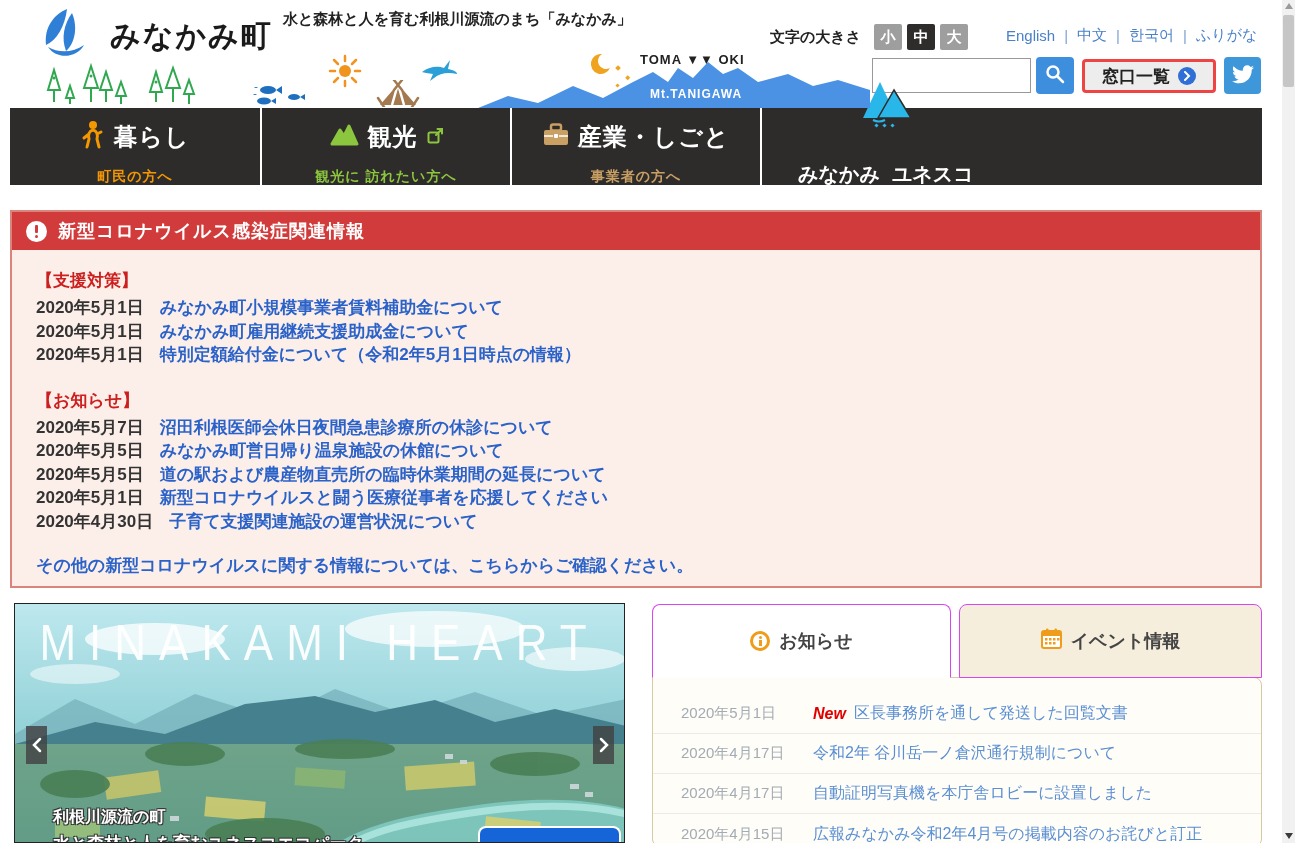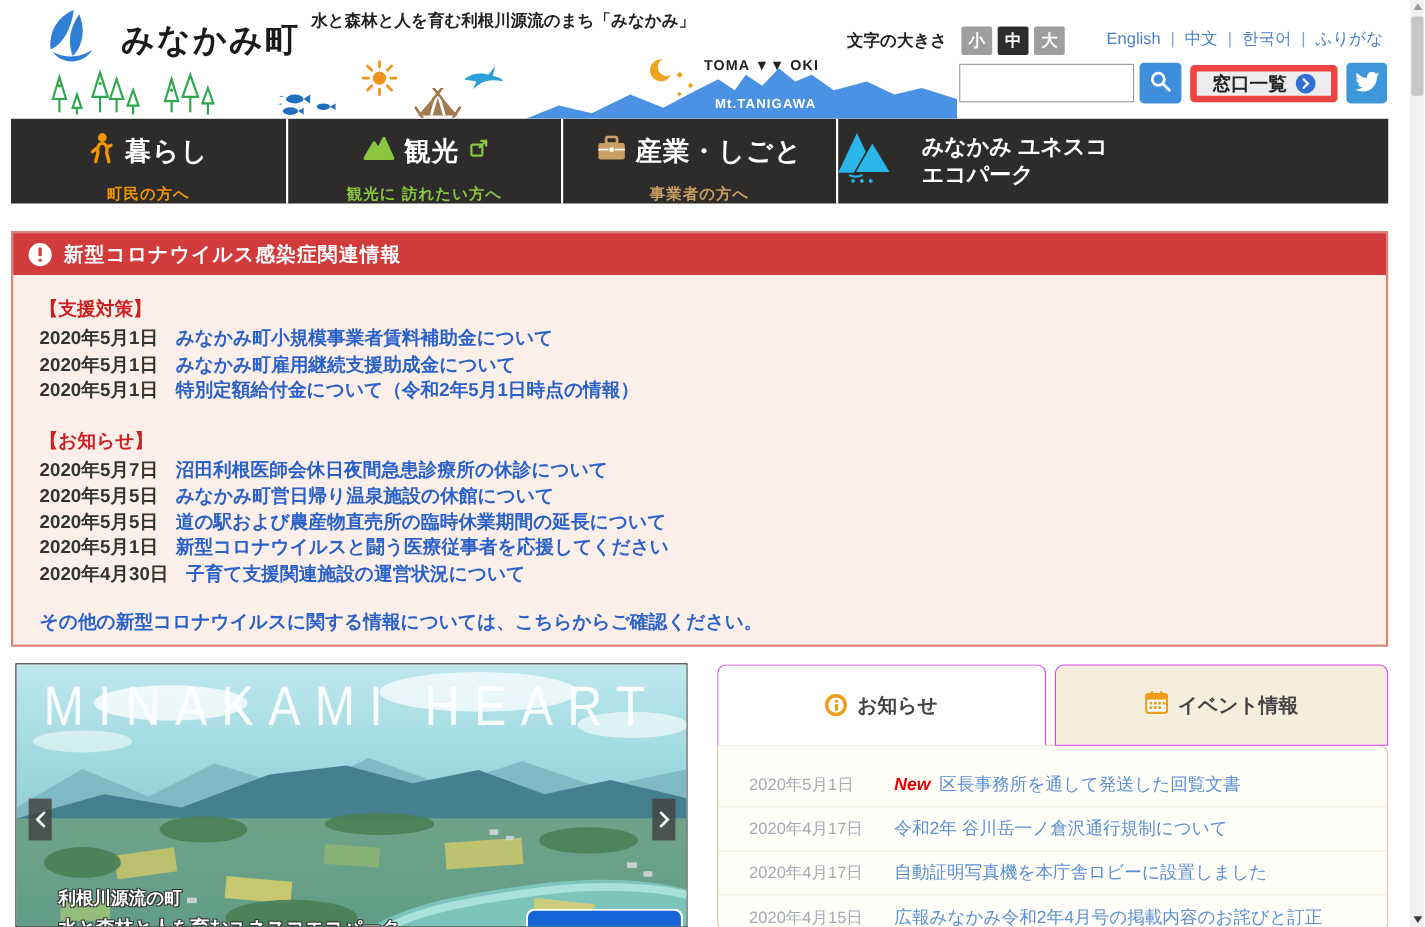--- a/index.html
+++ b/index.html
@@ -23,39 +23,39 @@
   .langs { position:absolute; left:1006px; top:26px; display:flex; align-items:center; font-size:15px; }
   .langs a { color:#4a80c8; text-decoration:none; cursor:pointer; }
   .langs .sep { color:#7fa3d4; margin:0 9px; }
 
   .search-row { position:absolute; top:57px; }
   .search-input { position:absolute; left:872px; top:1px; width:159px; height:35px; border:1px solid #999;
     background:#fff; font-size:15px; padding:0 8px; }
   .search-btn { position:absolute; left:1036px; top:0; width:38px; height:37px; background:#3e8ede; border:none;
     border-radius:4px; display:flex; align-items:center; justify-content:center; cursor:pointer; }
   .madoguchi-btn { position:absolute; left:1082px; top:2px; width:134px; height:34px; background:#ededed;
-    border:6px solid #ef4444; border-radius:4px; display:flex; align-items:center; justify-content:center; gap:8px;
+    border:3px solid #ef4444; border-radius:4px; display:flex; align-items:center; justify-content:center; gap:8px;
     font-size:17px; font-weight:bold; color:#222; cursor:pointer; }
   .circle-arrow { width:18px; height:18px; background:#2f6fd6; border-radius:50%; display:flex; align-items:center; justify-content:center; }
   .twitter-btn { position:absolute; left:1224px; top:0; width:37px; height:37px; background:#3e97d9; border:none;
     border-radius:4px; display:flex; align-items:center; justify-content:center; cursor:pointer; }
 
   .ridge-label-black { position:absolute; left:640px; top:52px; font-size:13px; font-weight:bold; color:#222; letter-spacing:1px; }
   .ridge-label-white { position:absolute; left:650px; top:87px; font-size:12px; font-weight:bold; color:#fff; letter-spacing:1px; z-index:3; }
 
   
   .nav { position:absolute; left:10px; top:108px; width:1252px; height:77px; background:#2e2b2b; display:flex; }
   .nav-item { width:250px; display:flex; flex-direction:column; align-items:center; padding-top:13px; cursor:pointer; }
   .nav-item + .nav-item { border-left:2px solid #fff; }
   .nav-item:last-child { width:252px; }
   .nav-top { display:flex; align-items:center; gap:9px; height:32px; }
   .nav-label { font-size:24px; font-weight:bold; color:#fff; letter-spacing:1px; }
   .nav-underline { width:178px; height:2px; margin-top:8px; }
   .nav-sub { margin-top:7px; font-size:14px; font-weight:bold; letter-spacing:1px; }
-  .eco-item { flex-direction:row; justify-content:center; align-items:center; gap:28px; padding-top:0; }
+  .eco-item { flex-direction:column; justify-content:center; align-items:center; gap:28px; padding-top:0;font-family:Liberation Mono, monospace; }
   .eco-label { font-size:20px; font-weight:bold; color:#fff; line-height:1.25; width:178px; }
 
   
   .alert { position:absolute; left:10px; top:210px; width:1252px; height:378px; background:#fcefe9; border:2px solid #d9857c; }
   .alert-head { height:38px; background:#d23b3b; display:flex; align-items:center; padding-left:14px; gap:11px; }
   .alert-title { color:#fff; font-size:18px; font-weight:bold; letter-spacing:1px; }
   .excl-icon { width:21px; height:21px; background:#fff; border-radius:50%; position:relative; flex:0 0 auto; }
   .excl-icon::before { content:""; position:absolute; left:9px; top:4px; width:3px; height:8px; background:#d23b3b; border-radius:1px; }
   .excl-icon::after { content:""; position:absolute; left:9px; top:14px; width:3px; height:3px; background:#d23b3b; border-radius:50%; }
   .alert-body { padding:13px 20px 0 24px; font-size:17px; }

